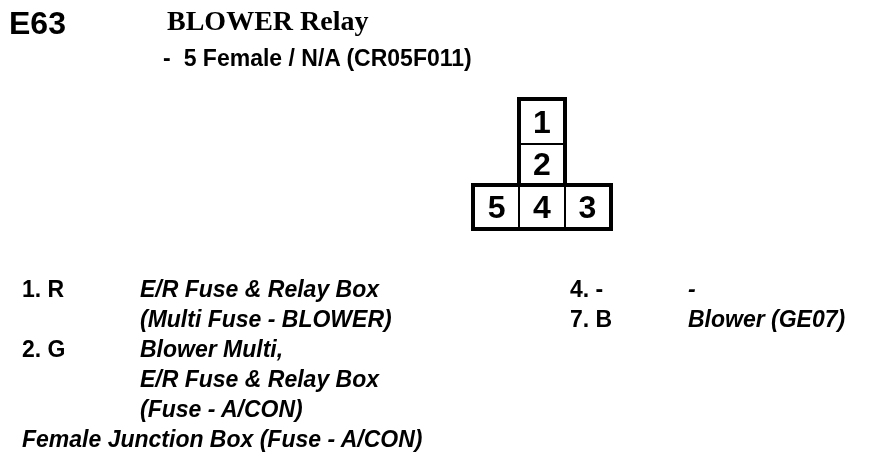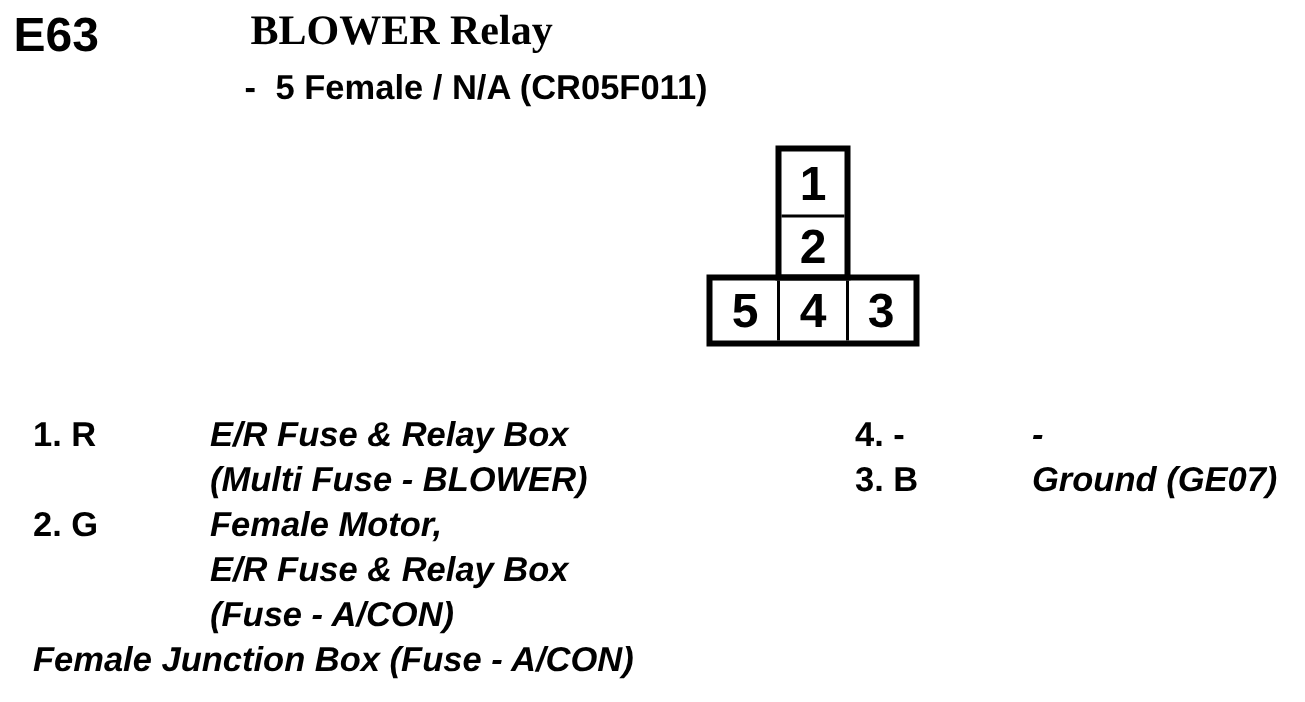--- a/index.html
+++ b/index.html
@@ -84,38 +84,38 @@
   <div class="pin-entry">
     <div class="pin-label">1. R</div>
     <div class="pin-desc">
       <div>E/R Fuse &amp; Relay Box</div>
       <div>(Multi Fuse - BLOWER)</div>
     </div>
   </div>
   <div class="pin-entry">
     <div class="pin-label">2. G</div>
     <div class="pin-desc">
-      <div>Female Motor,</div>
+      <div>Blower Multi,</div>
       <div>E/R Fuse &amp; Relay Box</div>
       <div>(Fuse - A/CON)</div>
     </div>
   </div>
   <div class="pin-entry">
     <div class="pin-desc">
       <div>Female Junction Box (Fuse - A/CON)</div>
     </div>
   </div>
 </div>
 
 <div class="abs pin-block pin-block-right">
   <div class="pin-entry">
     <div class="pin-label">4. -</div>
     <div class="pin-desc">
       <div>-</div>
     </div>
   </div>
   <div class="pin-entry">
-    <div class="pin-label">3. B</div>
+    <div class="pin-label">7. B</div>
     <div class="pin-desc">
-      <div>Ground (GE07)</div>
+      <div>Blower (GE07)</div>
     </div>
   </div>
 </div>
 
 </body></html>

